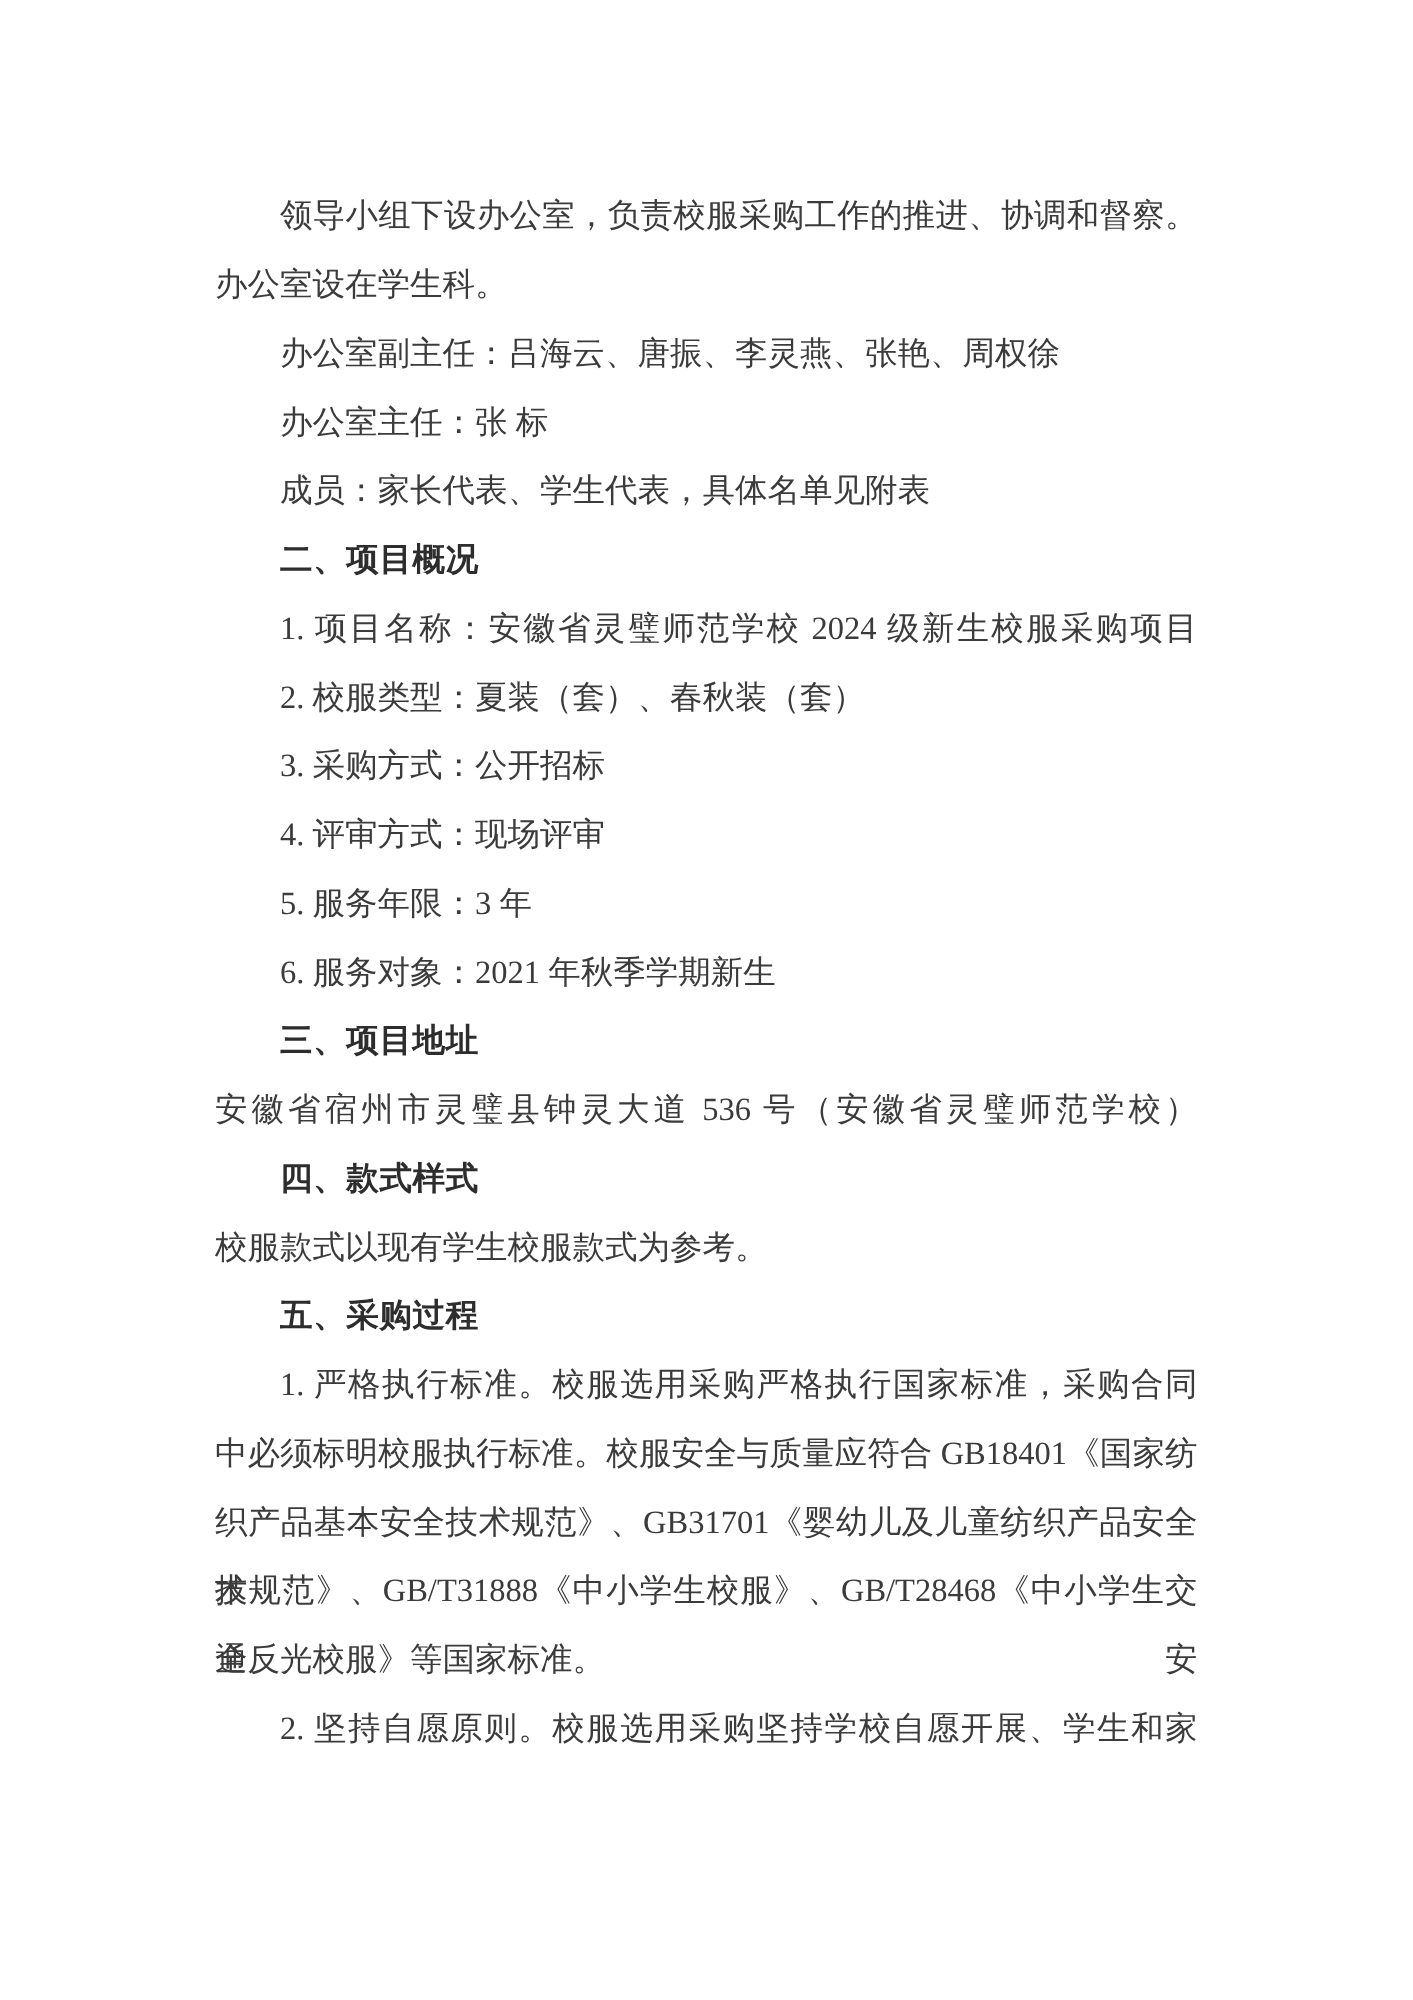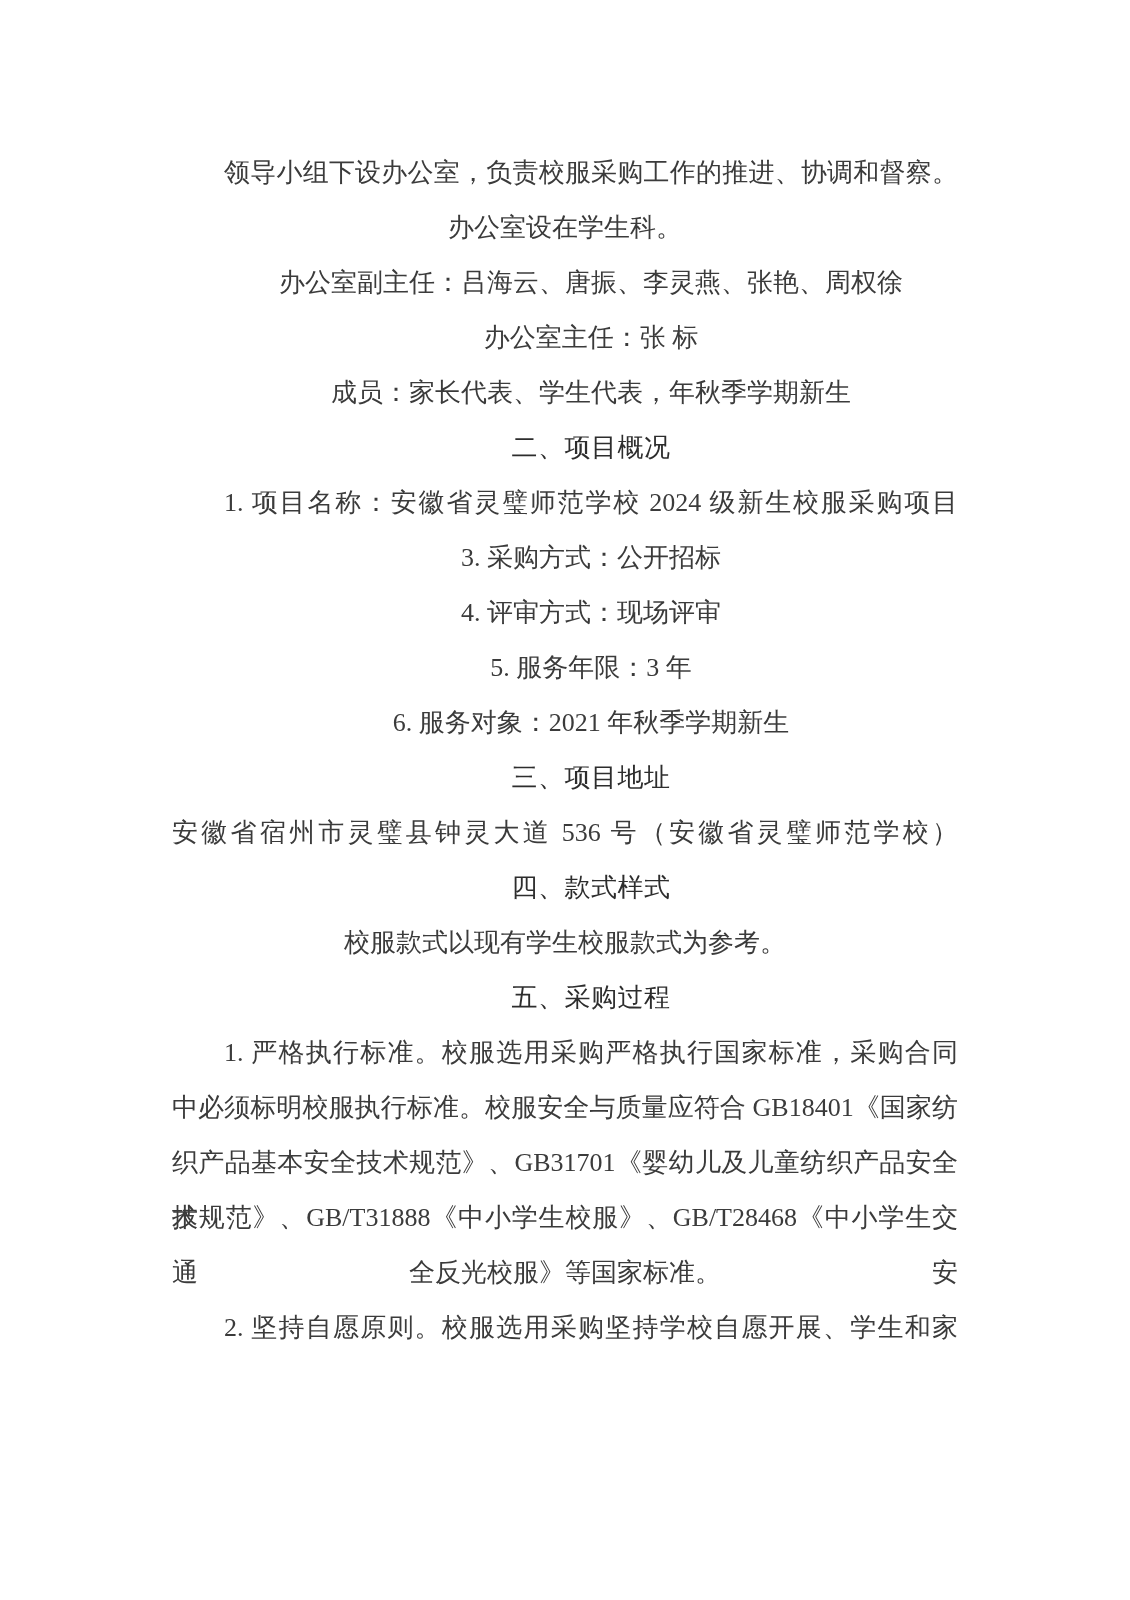--- a/index.html
+++ b/index.html
@@ -26,51 +26,52 @@
     left: 172px;
     top: 145px;
     width: 786px;
   }
   .ln {
     font-family: "Liberation Serif", "DejaVu Serif", serif;
     font-size: 26px;
     line-height: 55px;
     height: 55px;
     color: var(--body-color);
-    text-align: center;
+    text-align: left;
     white-space: normal;
   }
   .ln.indent {
     text-indent: 52px;
     font-family: Liberation Serif, serif;
   }
   .ln.justify {
     text-align: justify;
     text-align-last: justify;
     text-justify: inter-character;
   }
   .ln.heading {
     font-family: "Liberation Sans", "DejaVu Sans", sans-serif;
-    font-weight: 400;
+    font-weight: 700;
     color: var(--heading-color);
     letter-spacing: 0.5px;
   }
 </style>
 </head>
 <body>
 
 <div class="page">
   <div class="doc">
     <div class="ln indent justify">领导小组下设办公室，负责校服采购工作的推进、协调和督察。</div>
     <div class="ln">办公室设在学生科。</div>
     <div class="ln indent">办公室副主任：吕海云、唐振、李灵燕、张艳、周权徐</div>
     <div class="ln indent">办公室主任：张  标</div>
-    <div class="ln indent">成员：家长代表、学生代表，年秋季学期新生</div>
+    <div class="ln indent">成员：家长代表、学生代表，具体名单见附表</div>
     <div class="ln indent heading">二、项目概况</div>
     <div class="ln indent justify">1. 项目名称：安徽省灵璧师范学校 2024 级新生校服采购项目</div>
+    <div class="ln indent">2. 校服类型：夏装（套）、春秋装（套）</div>
     <div class="ln indent">3. 采购方式：公开招标</div>
     <div class="ln indent">4. 评审方式：现场评审</div>
     <div class="ln indent">5. 服务年限：3 年</div>
     <div class="ln indent">6. 服务对象：2021 年秋季学期新生</div>
     <div class="ln indent heading">三、项目地址</div>
     <div class="ln justify">安徽省宿州市灵璧县钟灵大道 536 号（安徽省灵璧师范学校）</div>
     <div class="ln indent heading">四、款式样式</div>
     <div class="ln">校服款式以现有学生校服款式为参考。</div>
     <div class="ln indent heading">五、采购过程</div>
     <div class="ln indent justify">1. 严格执行标准。校服选用采购严格执行国家标准，采购合同</div>

